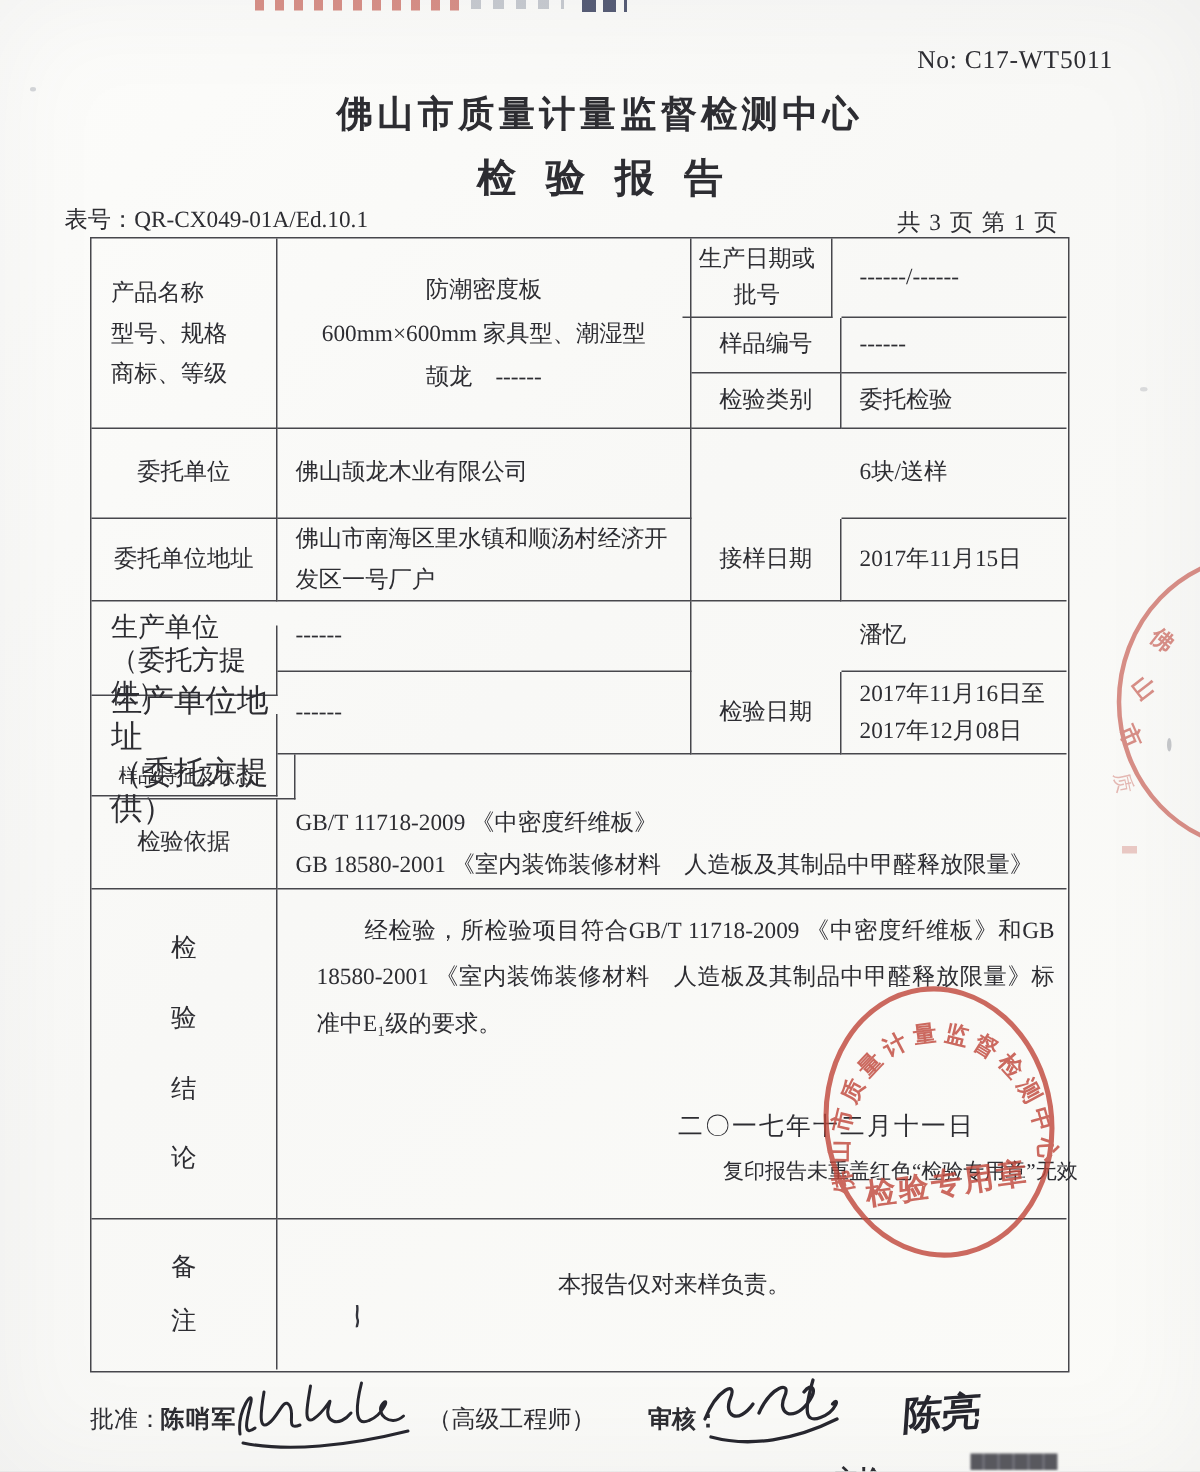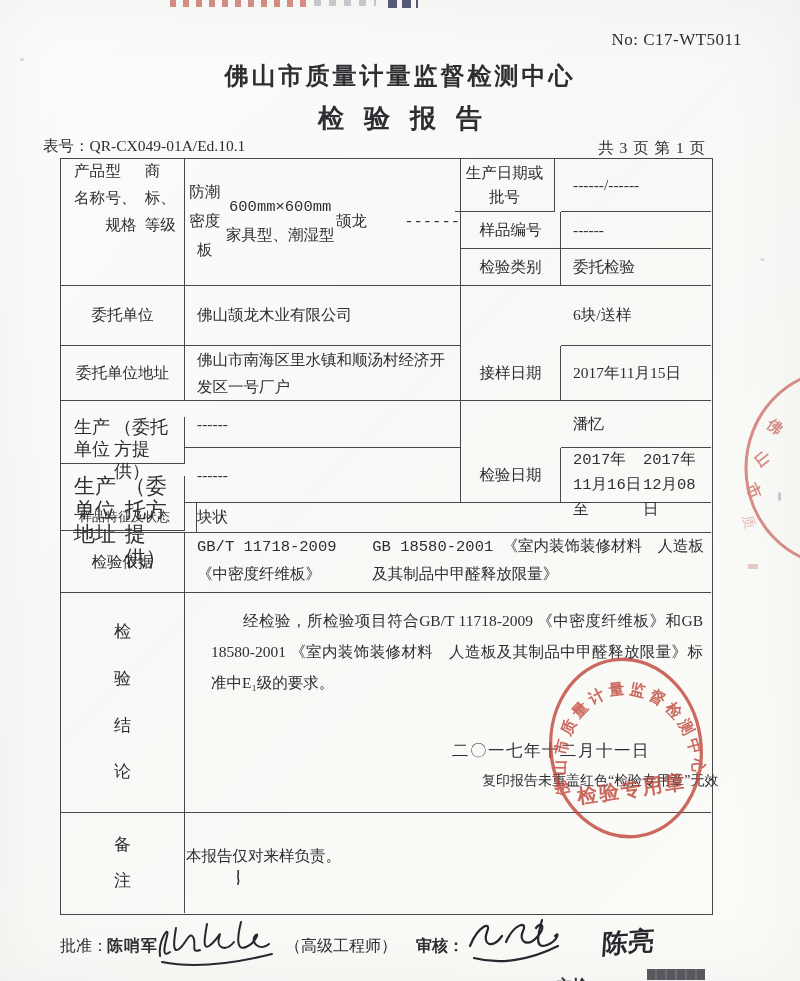--- a/index.html
+++ b/index.html
@@ -22,31 +22,31 @@
   
   .tbl{position:absolute;left:60px;top:158px;width:653px;height:757px;
     border:1.6px solid #47474c;box-sizing:border-box;}
   .cell{position:absolute;box-sizing:border-box;display:flex;align-items:center;
     font-size:15.5px;line-height:1.55;}
   .br{border-right:1.5px solid #47474c;}
   .bb{border-bottom:1.5px solid #47474c;}
   .lab{padding-left:13px;}
   .val{padding-left:12px;padding-right:6px;}
   .ctr{justify-content:center;padding-left:0;text-align:center;}
-  .col{flex-direction:row;justify-content:center;align-items:flex-start;font-family:Liberation Mono, monospace;}
+  .col{flex-direction:column;justify-content:center;align-items:flex-start;}
   .col.ctr{align-items:center;}
   .vlab{flex-direction:column;justify-content:space-around;align-items:center;
     font-size:17px;padding:16px 0;}
   .pre{white-space:pre;}
   
   .concl-text{position:absolute;left:211px;top:605px;width:492px;
     font-size:15.5px;line-height:31px;text-indent:32px;text-align:justify;}
   .concl-date{position:absolute;left:452px;top:740px;font-size:16.5px;letter-spacing:1.5px;}
   .concl-note{position:absolute;left:442px;top:772px;font-size:14px;margin-left:40px;}
-  .remark-text{position:absolute;left:186px;top:846px;width:527px;text-align:left;font-size:15.5px;}
+  .remark-text{position:absolute;left:186px;top:846px;width:527px;text-align:center;font-size:15.5px;}
   .ink-mark{position:absolute;left:236px;top:870px;width:4px;height:15px;}
   
   .stamp-main{position:absolute;left:538px;top:650px;z-index:6;}
   .stamp-side{position:absolute;left:728px;top:366px;z-index:6;}
   
   .sig-row{position:absolute;left:0;top:0;width:100%;height:0;font-size:16px;}
   .sig-label{position:absolute;white-space:nowrap;}
   .sig-name-print{position:absolute;font-weight:700;letter-spacing:1px;white-space:nowrap;}
   .sig-svg{position:absolute;}
   .sig-hand{position:absolute;font-size:26px;font-weight:600;color:#26262e;
@@ -121,21 +121,20 @@
       <span>（委托方提供）</span>
     </div>
     <div class="cell br bb val" style="left:124px;top:289px;width:276px;height:55px;">------</div>
     <div class="cell br bb ctr" style="left:400px;top:289px;width:100px;height:55px;">检验日期</div>
     <div class="cell bb col val" style="left:500px;top:289px;width:150px;height:55px;line-height:25px;">
       <span>2017年11月16日至</span>
       <span>2017年12月08日</span>
     </div>
 
     <div class="cell br bb" style="left:12px;top:344px;width:124px;height:30px;padding-left:6px;font-size:13px;">样品特征及状态</div>
-    <div class="cell bb val" style="left:124px;top:344px;width:526px;height:30px;">块状</div>
 
     <div class="cell br bb ctr" style="left:0;top:374px;width:124px;height:60px;">检验依据</div>
     <div class="cell bb col val" style="left:124px;top:374px;width:526px;height:60px;line-height:28px;">
       <span>GB/T 11718-2009 《中密度纤维板》</span>
       <span>GB 18580-2001 《室内装饰装修材料　人造板及其制品中甲醛释放限量》</span>
     </div>
 
     <div class="cell br bb vlab" style="left:0;top:434px;width:124px;height:220px;">
       <span>检</span>
       <span>验</span>
@@ -188,21 +187,21 @@
     <svg class="sig-svg" style="left:152px;top:916px;" width="126" height="52" viewBox="0 0 126 52">
       <g stroke="#26262e" stroke-width="2" fill="none" stroke-linecap="round">
         <path d="M8,40 C6,24 18,8 15,20 C12,32 10,42 18,36"></path>
         <path d="M24,12 C22,24 20,38 27,33 C34,28 37,15 41,21 C45,27 38,38 48,34"></path>
         <path d="M55,8 C53,20 50,34 57,30 C66,24 70,12 67,22 C64,32 74,36 82,26"></path>
         <path d="M89,6 C86,18 83,36 94,31 C104,27 108,14 103,20 C98,26 108,36 117,28"></path>
         <path d="M10,46 C40,52 80,48 120,38"></path>
       </g>
     </svg>
     <span class="sig-label" style="left:285px;top:936px;">（高级工程师）</span>
-    <span class="sig-label" style="left:416px;top:936px;font-weight:600;">审核：</span>
+    <span class="sig-label" style="left:432px;top:936px;font-weight:600;">审核：</span>
     <svg class="sig-svg" style="left:462px;top:912px;" width="104" height="56" viewBox="0 0 104 56">
       <g stroke="#26262e" stroke-width="2.2" fill="none" stroke-linecap="round">
         <path d="M8,34 C16,14 30,8 25,20 C20,32 30,38 40,24"></path>
         <path d="M44,30 C52,12 66,8 61,19 C56,30 66,36 76,24 C84,14 79,9 74,16"></path>
         <path d="M80,8 C76,22 72,38 85,33 C96,29 98,18 93,24"></path>
         <path d="M12,46 C38,53 68,48 96,34"></path>
       </g>
     </svg>
     <span class="sig-label" style="left:556px;top:936px;font-weight:600;margin-top:40px;">主检：</span>
     <span class="sig-hand" style="left:602px;top:925px;">陈亮</span>

